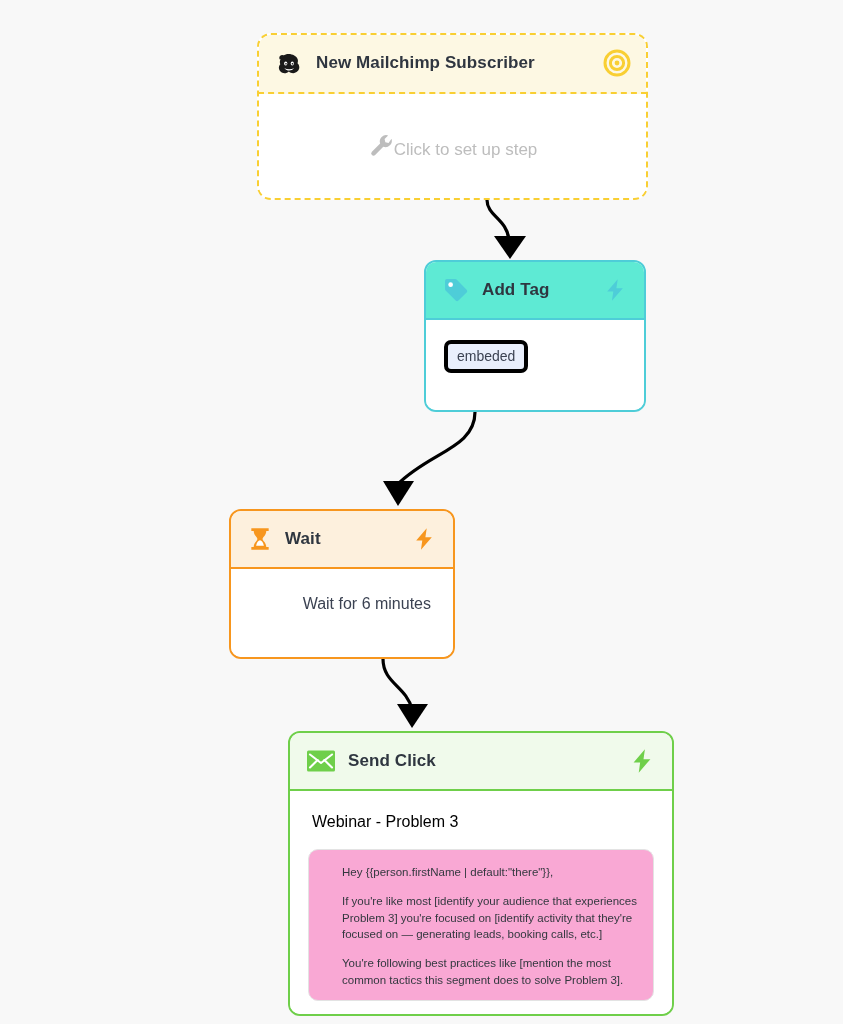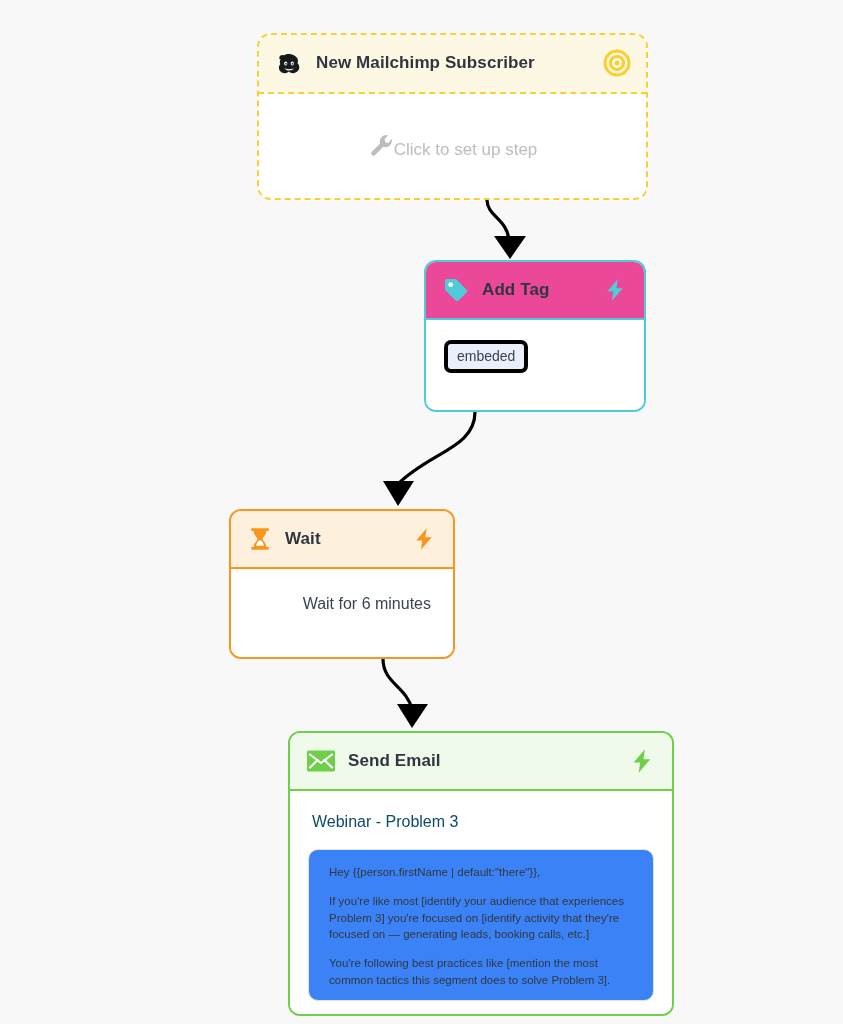--- a/index.html
+++ b/index.html
@@ -93,21 +93,21 @@
 
   
   #node-addtag {
     left: 424px;
     top: 260px;
     width: 222px;
     height: 152px;
     border: 2px solid #4ecdd8;
   }
   #node-addtag .node-header {
-    background: #ec4899;
+    background: #5eead4;
     border-bottom: 2px solid #4ecdd8;
   }
   #node-addtag .node-body { height: 90px; padding: 20px 18px 0 18px; }
 
   .tag-chip {
     display: inline-block;
     font-size: 14px;
     color: #3b4252;
     background: #e9effc;
     border: 4px solid #000000;
@@ -139,29 +139,29 @@
     height: 285px;
     border: 2px solid #6fcf4a;
   }
   #node-email .node-header {
     background: #f0faeb;
     border-bottom: 2px solid #6fcf4a;
   }
   #node-email .node-body { height: 223px; padding: 22px 18px 0 18px; }
   .email-subject {
     font-size: 16px;
-    color: #0c4a6e;
+    color: #000000;
     margin: 0 0 18px 4px;
   }
   .email-preview {
     box-sizing: border-box;
     border: 1px solid #e3e3e3;
     border-radius: 10px;
-    background: #3b82f6;
-    padding: 14px 16px 10px 20px;
+    background: #f9a8d4;
+    padding: 14px 16px 10px 33px;
     height: 152px;
     overflow: hidden;
   }
   .email-preview p {
     margin: 0 0 13px 0;
     font-size: 11.5px;
     line-height: 1.42;
     color: #33383f;
   }
   .email-preview p:last-child { margin-bottom: 0; }
@@ -252,21 +252,21 @@
     </div>
   </div>
 
   <div class="node" id="node-email">
     <div class="node-header">
       <svg class="icon" width="30" height="30" viewBox="0 0 30 30" xmlns="http://www.w3.org/2000/svg">
         <rect x="1" y="4.5" width="28" height="21" rx="1.5" fill="#6fcf4a"></rect>
         <path d="M4 8.5 15 17 26 8.5" fill="none" stroke="#ffffff" stroke-width="2.1" stroke-linecap="round" stroke-linejoin="round"></path>
         <path d="M4 21.5 11.6 14M26 21.5 18.4 14" fill="none" stroke="#ffffff" stroke-width="2.1" stroke-linecap="round"></path>
       </svg>
-      <span class="node-title">Send Email</span>
+      <span class="node-title">Send Click</span>
       <span class="node-header-spacer"></span>
       <svg class="icon" width="28" height="28" viewBox="0 0 24 24" xmlns="http://www.w3.org/2000/svg">
         <path fill="#6fcf4a" d="M14.5 2 4.8 13.3h5.6L9.2 22l10-11.6h-5.9L14.5 2z"></path>
       </svg>
     </div>
     <div class="node-body">
       <div class="email-subject">Webinar - Problem 3</div>
       <div class="email-preview">
         <p>Hey {{person.firstName | default:"there"}},</p>
         <p>If you're like most [identify your audience that experiences Problem 3] you're focused on [identify activity that they're focused on — generating leads, booking calls, etc.]</p>

